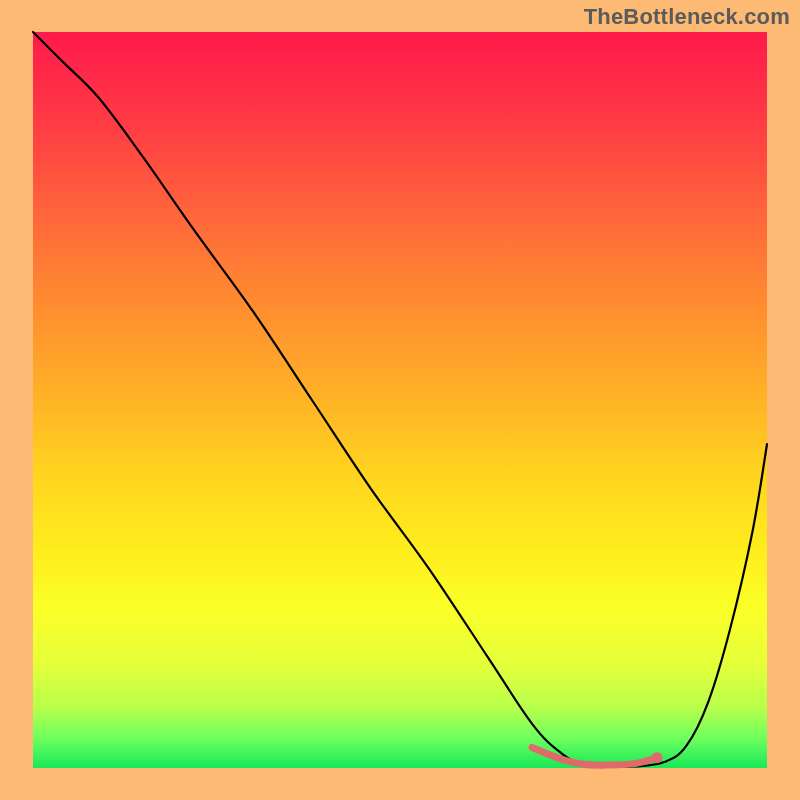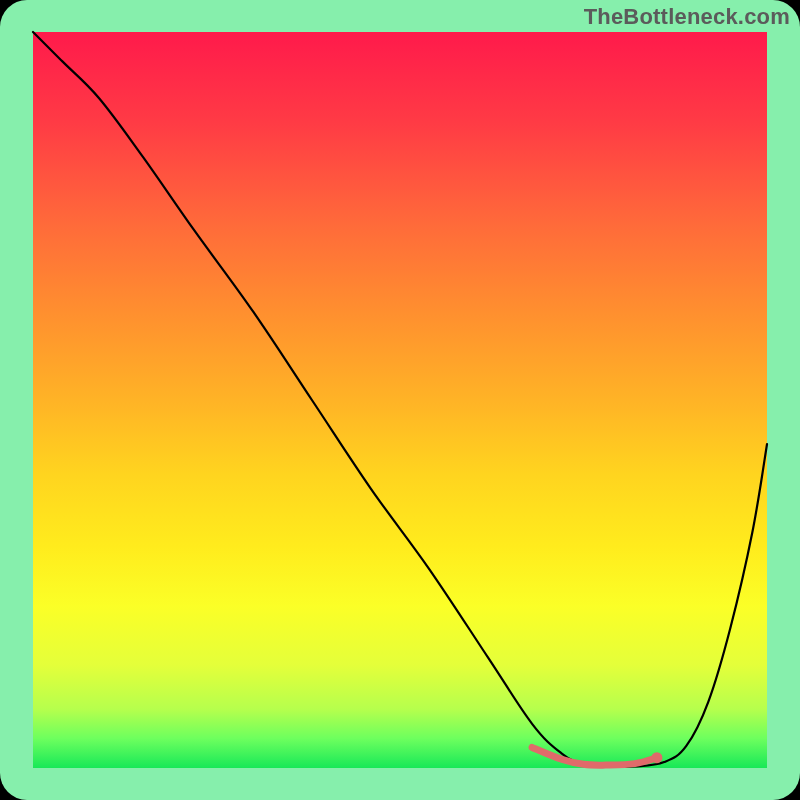--- a/index.html
+++ b/index.html
@@ -8,22 +8,21 @@
     width: 800px;
     height: 800px;
     background: #000;
     overflow: hidden;
     font-family: Arial, Helvetica, sans-serif;
   }
   .frame {
     position: relative;
     width: 800px;
     height: 800px;
-    background: #86efac;
-    border-radius: 27px;
+    background: #fdba74;
   }
   .attribution {
     position: absolute;
     top: 4px;
     right: 10px;
     font-size: 22px;
     font-weight: 600;
     color: #5b5b5b;
     letter-spacing: 0.2px;
     user-select: none;

